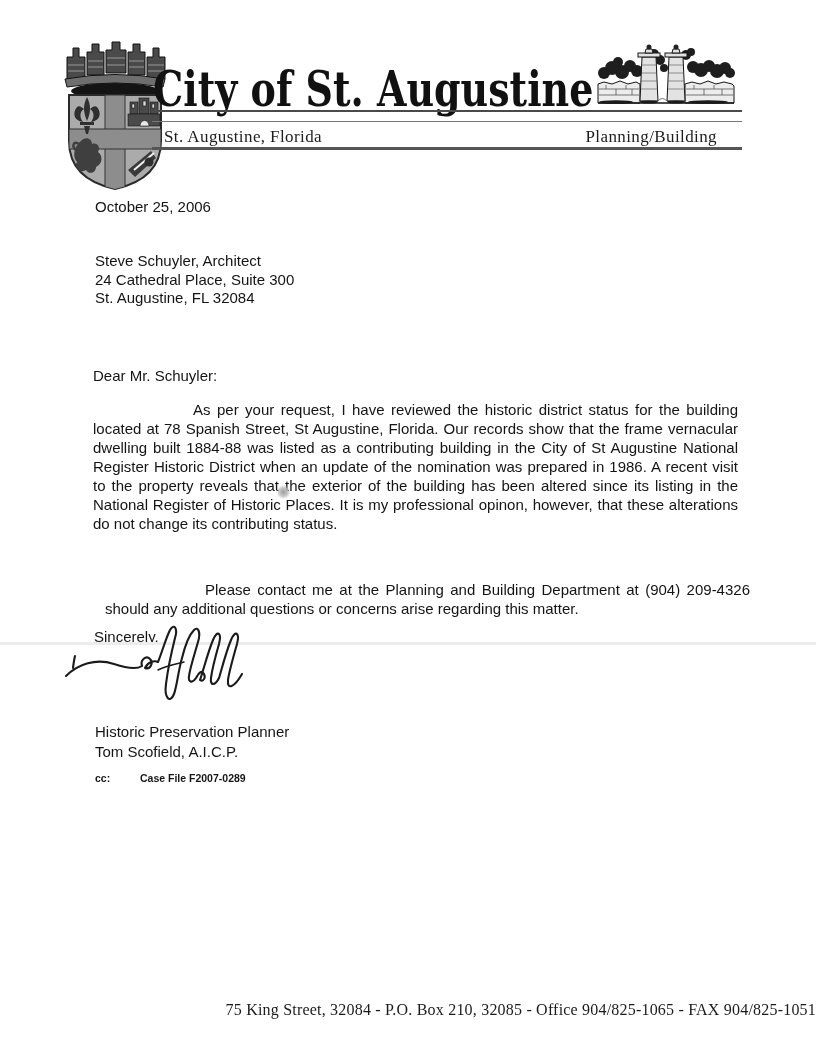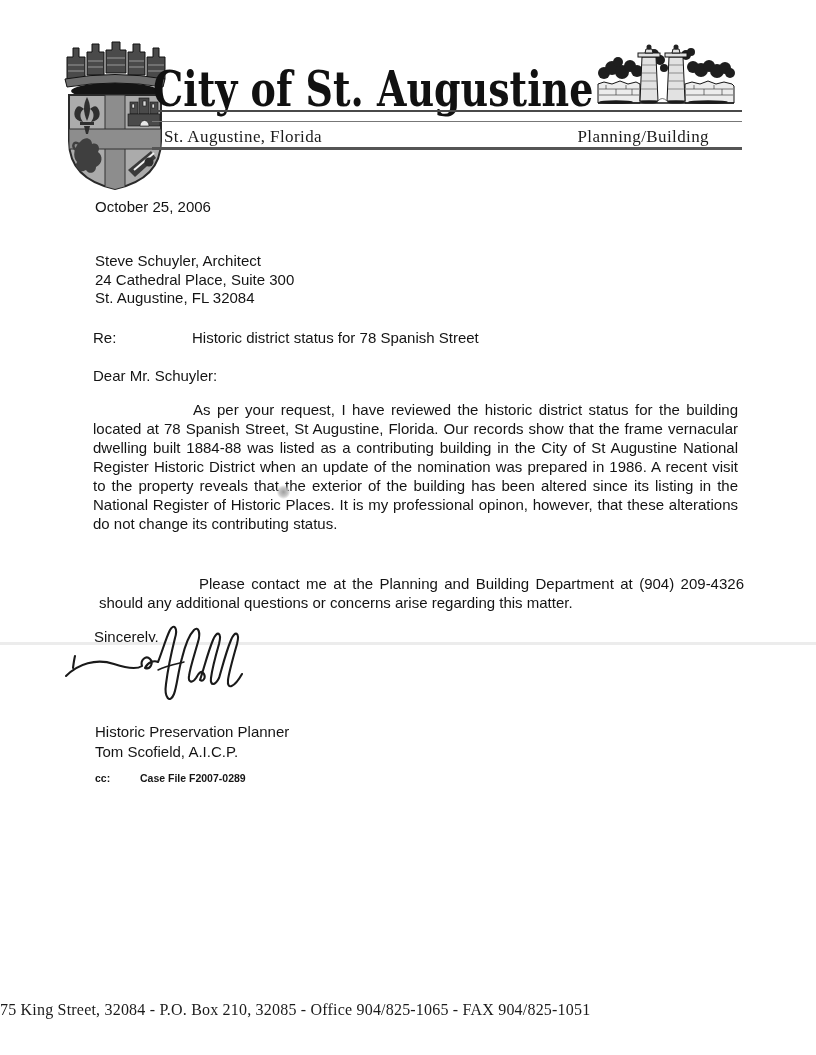--- a/index.html
+++ b/index.html
@@ -17,21 +17,21 @@
     transform:scaleY(1.26);transform-origin:left top;
   }
   .rule-a{position:absolute;left:155px;top:110px;width:587px;height:2px;background:#4a4a4a;}
   .rule-b{position:absolute;left:152px;top:121px;width:590px;height:1px;background:#777;}
   .rule-c{position:absolute;left:152px;top:147px;width:590px;height:3px;background:#555;}
   .sub-left,.sub-right{
     position:absolute;top:127px;font-family:"Liberation Serif",serif;
     font-size:17px;letter-spacing:0.4px;color:#1c1c1c;white-space:nowrap;text-align:center;
   }
   .sub-left{left:164px;}
-  .sub-right{right:107px;}
+  .sub-right{right:99px;}
   
   .body-text{font-size:15px;line-height:19px;color:#141414;}
   .abs{position:absolute;}
   .date{left:95px;top:197px;}
   .recipient{left:95px;top:252px;line-height:18.5px;}
   .re-line{left:93px;top:328px;display:flex;}
   .re-label{width:99px;flex:0 0 99px;}
   .salutation{left:93px;top:366px;}
   .para{left:93px;width:645px;text-align:justify;text-indent:100px;}
   .para1{top:400px;}
@@ -43,21 +43,21 @@
   .signer-title{left:95px;top:722px;}
   .cc-line{left:95px;top:772px;display:flex;font-size:10.5px;font-weight:bold;line-height:13px;}
   .cc-label{width:45px;flex:0 0 45px;}
   .smudge{
     position:absolute;left:277px;top:485px;width:13px;height:14px;border-radius:50%;
     background:radial-gradient(circle,#8f8f8f 0%,#bfbfbf 45%,rgba(255,255,255,0) 75%);
     opacity:.85;
   }
   
   .footer{
-    position:absolute;left:0;top:1001px;width:816px;text-align:left;
+    position:absolute;left:0;top:1001px;width:816px;text-align:right;
     font-family:"Liberation Serif",serif;font-size:16px;letter-spacing:0.2px;color:#1b1b1b;
   }
 </style>
 </head>
 <body>
 
 <div class="page">
 
   <svg class="crest" viewBox="0 0 112 150" aria-hidden="true">
 
@@ -208,32 +208,28 @@
   <div class="rule-c"></div>
 
   <div class="abs body-text date">October 25, 2006</div>
 
   <div class="abs body-text recipient">
     <div>Steve Schuyler, Architect</div>
     <div>24 Cathedral Place, Suite 300</div>
     <div>St. Augustine, FL 32084</div>
   </div>
 
-  <div class="abs body-text re-line">
-    <span class="re-label">Re:</span>
-    <span>Historic district status for 78 Spanish Street</span>
-  </div>
 
   <div class="abs body-text salutation">Dear Mr. Schuyler:</div>
 
   <p class="abs body-text para para1" style="margin:0;">As per your request, I have reviewed the historic district status for the building located at 78 Spanish Street, St Augustine, Florida.  Our records show that the frame vernacular dwelling built 1884-88 was listed as a contributing building in the City of St Augustine National Register Historic District when an update of the nomination was prepared in 1986.  A recent visit to the property reveals that the exterior of the building has been altered since its listing in the National Register of Historic Places.  It is my professional opinon, however, that these alterations do not change its contributing status.</p>
 
   <div class="smudge"></div>
 
-  <p class="abs body-text para para2" style="margin:6px;">Please contact me at the Planning and Building Department at (904) 209-4326 should any additional questions or concerns arise regarding this matter.</p>
+  <p class="abs body-text para para2" style="margin:12px;">Please contact me at the Planning and Building Department at (904) 209-4326 should any additional questions or concerns arise regarding this matter.</p>
 
   <div class="abs body-text closing">Sincerely,</div>
 
   <div class="scanline"></div>
 
   <svg class="signature" viewBox="0 0 192 84" aria-hidden="true">
     <g fill="none" stroke="#1a1a1a" stroke-width="2.1" stroke-linecap="round" stroke-linejoin="round">
       <path d="M13,32 C12,36 11.5,40 11,44"></path>
       <path d="M4,52
                C16,40 34,34 52,40 C64,44 74,46 80,42

